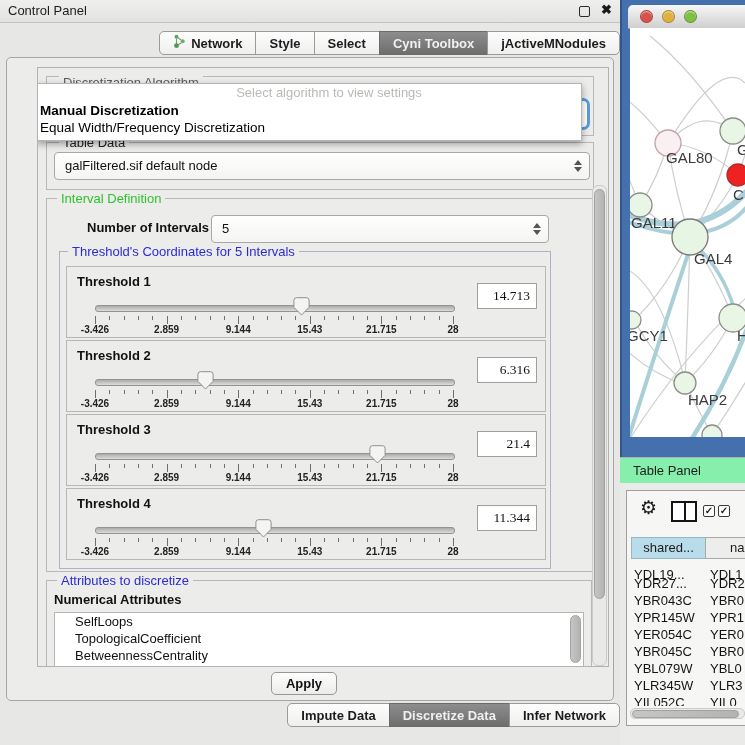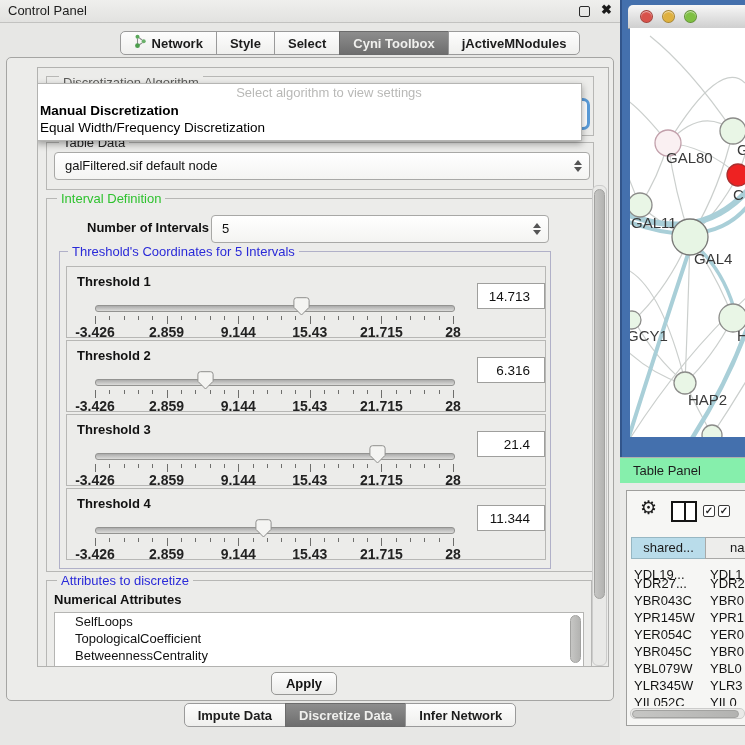--- a/index.html
+++ b/index.html
@@ -6,21 +6,21 @@
   body{width:745px;height:745px;position:relative;overflow:hidden;
        font-family:"Liberation Sans",sans-serif;background:#e7e7e5;
        -webkit-font-smoothing:antialiased;}
   .abs{position:absolute;}
   
   #titlebar{left:0;top:0;width:620px;height:22px;background:linear-gradient(#efefed,#e2e2e0);
             border-bottom:1px solid #c2c2c0;}
   #titlebar .t{position:absolute;left:8px;top:0;line-height:22px;font-size:13px;color:#1d1d1d;}
   .float-btn{position:absolute;right:30px;top:6px;width:9px;height:9px;border:1.6px solid #2a2a2a;border-radius:2px;}
   .close-btn{position:absolute;right:8px;top:2px;font-size:13px;font-weight:bold;color:#1a1a1a;}
-  .tabbar{display:flex;justify-content:center;align-items:stretch;padding-left:40px;}
+  .tabbar{display:flex;justify-content:flex-end;align-items:stretch;}
   #tabbar-top{left:0;top:31px;width:620px;height:24px;}
   #tabbar-bottom{left:0;top:703px;width:620px;height:24px;}
   .tab{display:flex;align-items:center;gap:5px;padding:0 13px;font-size:13px;font-weight:600;color:#1c1c1c;
        background:linear-gradient(#fdfdfd,#efefed);border:1px solid #9a9a9a;margin-left:-1px;white-space:nowrap;}
   .tab:first-child{border-radius:5px 0 0 5px;margin-left:0;}
   .tab:last-child{border-radius:0 5px 5px 0;}
   .tab.sel{background:linear-gradient(#8d8d8d,#6e6e6e);color:#f0f0ee;border-color:#6b6b6b;}
   #outer-panel{left:6px;top:57px;width:606px;height:642px;background:#ececea;
                border:1px solid #a5a5a3;border-radius:5px;}
   #inner-panel{left:30px;top:9px;width:570px;height:598px;background:#ececea;
@@ -46,24 +46,24 @@
   #popup .opt.b{font-weight:bold;}
   .bold-label{position:absolute;font-size:13px;font-weight:bold;color:#111;white-space:nowrap;}
   .thr-box{position:absolute;left:6px;width:478px;height:70px;border:1px solid #b7b7b5;background:#ececea;}
   .thr-label{position:absolute;left:10px;top:7px;font-size:13px;font-weight:bold;color:#111;}
   .track{position:absolute;left:28px;top:38px;width:358px;height:5px;border:1px solid #939391;
          border-radius:3px;background:linear-gradient(#ababab,#dcdcda);}
   .thumb{position:absolute;top:30px;z-index:3;}
   .tick{position:absolute;width:1px;background:#6e6e6c;}
   .tick.minor{top:49px;height:4px;}
   .tick.major{top:49px;height:8px;}
-  .tick-lab{position:absolute;top:57px;transform:translateX(-50%);font-size:14px;font-weight:700;color:#222;}
+  .tick-lab{position:absolute;top:57px;transform:translateX(-50%);font-size:10px;font-weight:700;color:#222;}
   .thr-value{position:absolute;left:410px;top:16px;width:50px;height:24px;border:1px solid #9f9f9d;
-             background:#fff;font-family:Liberation Sans, sans-serif;font-size:13.5px;color:#111;
-             text-align:right;padding:0 14px 0 2px;box-sizing:content-box;}
+             background:#fff;font-family:Liberation Serif, serif;font-size:13.5px;color:#111;
+             text-align:right;padding:0 6px 0 2px;box-sizing:content-box;}
   #attr-list{position:absolute;left:16px;top:544px;width:528px;height:100px;background:#fff;border:1px solid #b5b5b3;}
   .attr-item{height:17px;line-height:17px;padding-left:20px;font-size:13px;color:#111;white-space:nowrap;}
   .vscroll-track{position:absolute;background:#e9e9e7;border:1px solid #cccccb;border-radius:6px;}
   .scroll-thumb{position:absolute;background:linear-gradient(90deg,#c6c6c4,#b3b3b1);border:1px solid #a2a2a0;border-radius:6px;}
   #apply-btn{position:absolute;left:264px;top:614px;width:64px;height:21px;background:linear-gradient(#fefefe,#ebebe9);
              border:1px solid #979795;border-radius:5px;font-size:13px;font-weight:600;color:#111;
              text-align:center;line-height:21px;}
   
   #net-frame{left:620px;top:0;width:125px;height:457px;background:#4470ad;border-left:2px solid #32558b;box-sizing:border-box;}
   #net-titlebar{left:628px;top:5px;width:117px;height:23px;background:linear-gradient(#f7f7f7,#cfcfcf);

